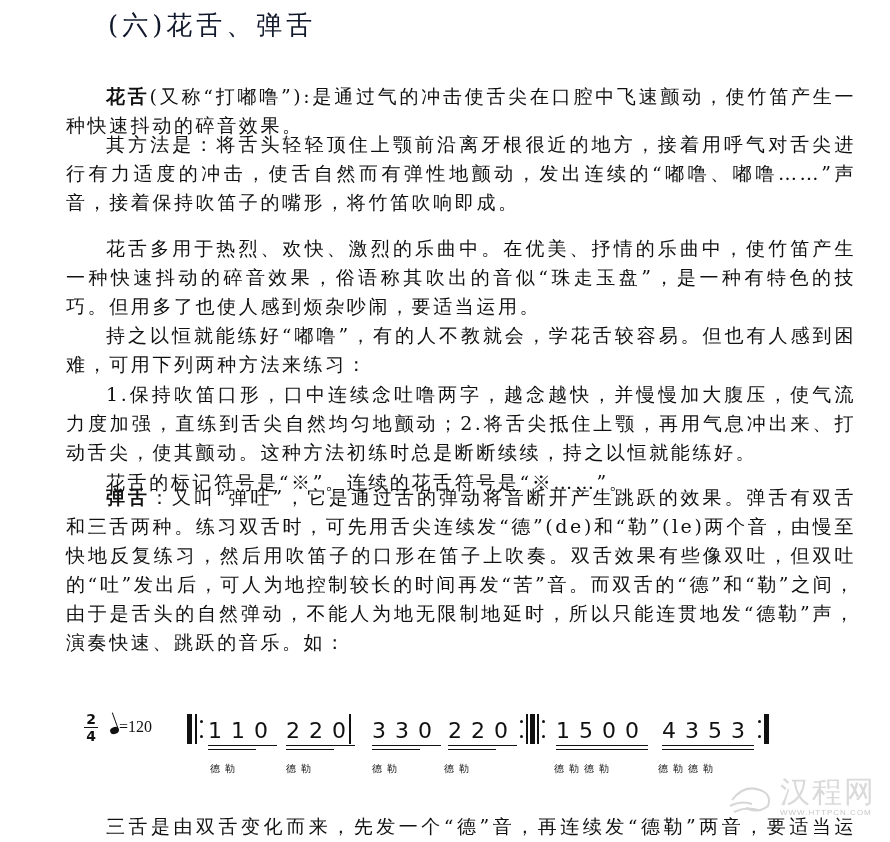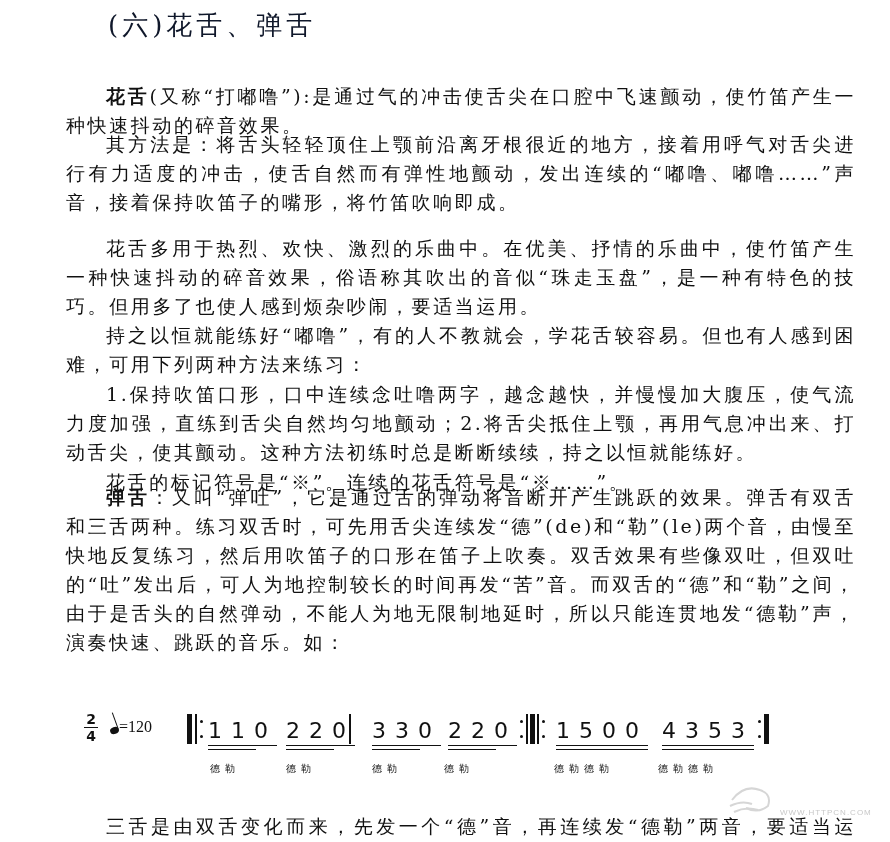--- a/index.html
+++ b/index.html
@@ -110,14 +110,15 @@
 </div>
 
 <div class="para indent" style="top:812px;">三舌是由双舌变化而来，先发一个“德”音，再连续发“德勒”两音，要适当运用“德</div>
 
 <div class="watermark">
   <svg width="50" height="36" viewBox="0 0 50 36">
     <path d="M4 20 Q16 4 32 10 Q44 14 40 26 Q30 34 18 28" fill="none" stroke="#d6d6d6" stroke-width="2"></path>
     <path d="M2 26 Q14 20 24 24" fill="none" stroke="#d6d6d6" stroke-width="2"></path>
     <path d="M6 32 Q18 26 30 30" fill="none" stroke="#d6d6d6" stroke-width="2"></path>
   </svg>
+  <span class="wm-text">汉程网</span>
   <span class="wm-url">WWW.HTTPCN.COM</span>
 </div>
 
 </body></html>

